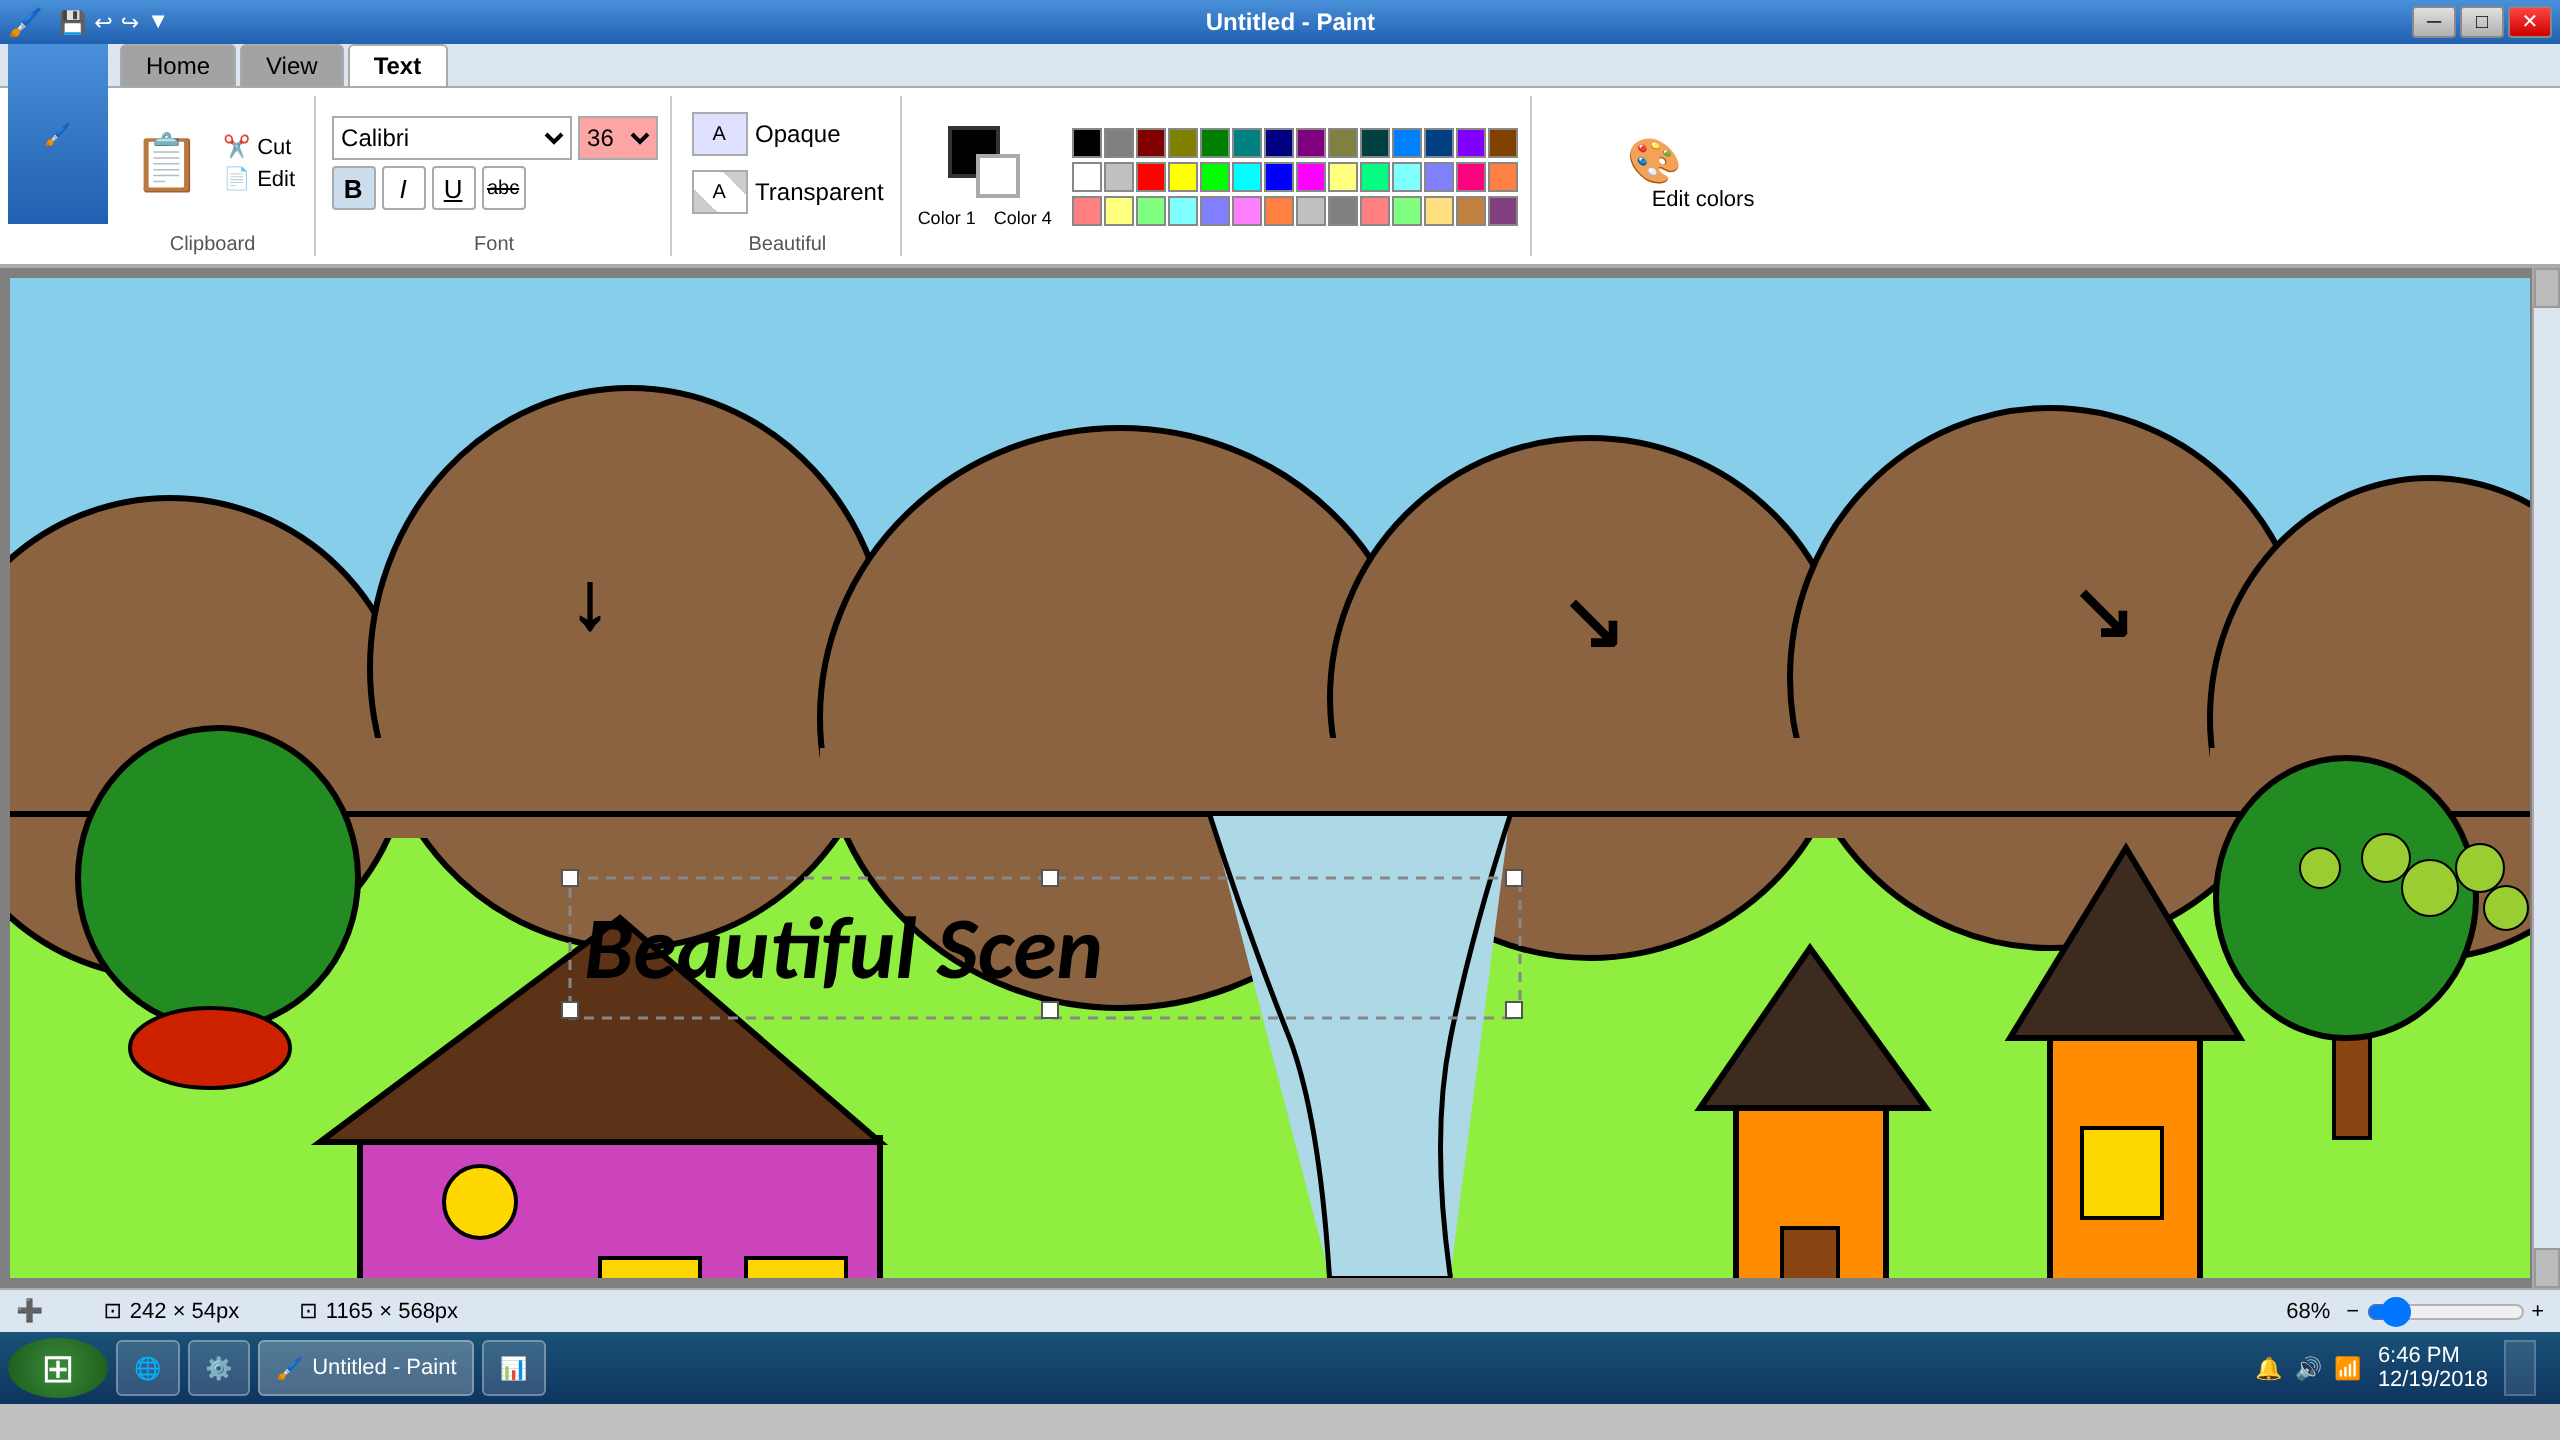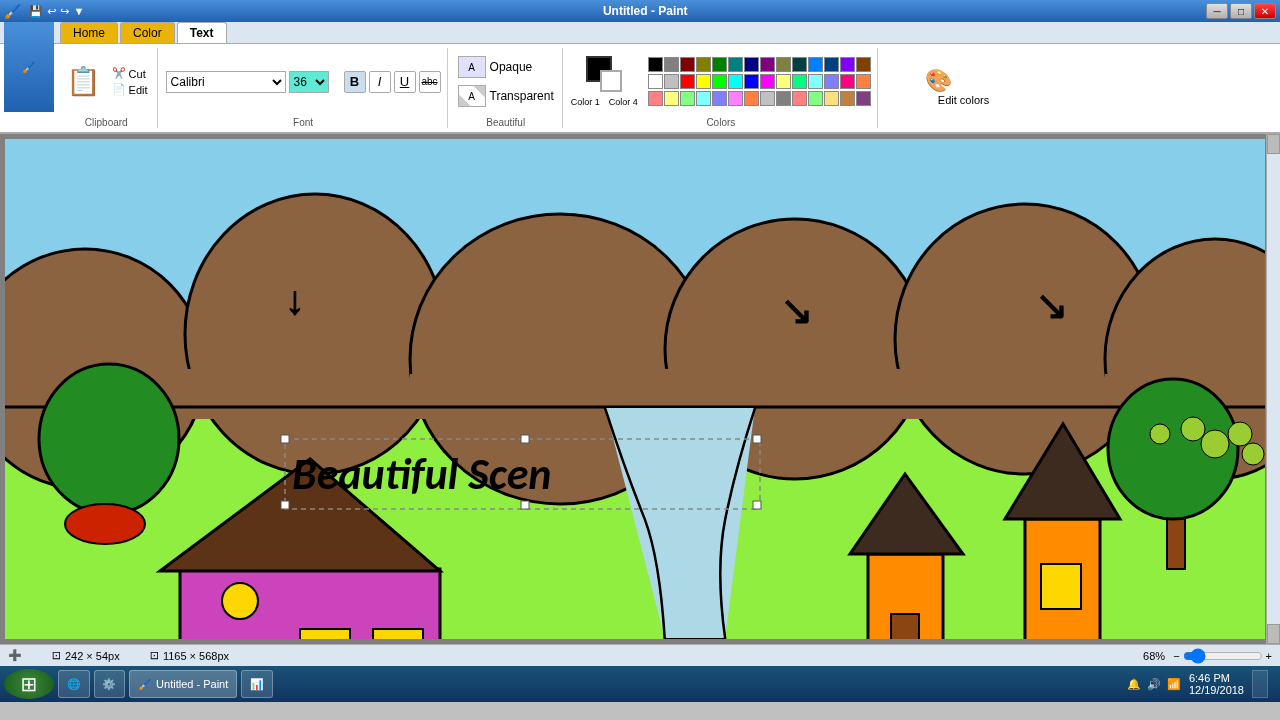--- a/index.html
+++ b/index.html
@@ -32,21 +32,21 @@
       align-items: flex-end;
       padding-left: 60px;
       border-bottom: 1px solid #aaa;
     }
     .ribbon-tab {
       padding: 3px 12px;
       font-size: 12px;
       cursor: pointer;
       border: 1px solid #aaa;
       border-bottom: none;
-      background: #eab308;
+      background: #a3a3a3;
       margin-right: 2px;
       border-radius: 3px 3px 0 0;
     }
     .ribbon-tab.active { background: white; font-weight: bold; }
 
     
     .ribbon {
       height: 90px;
       background: white;
       border-bottom: 2px solid #aaa;
@@ -78,29 +78,29 @@
     }
 
     
     .clipboard-group { min-width: 70px; }
     .paste-btn { font-size: 28px; padding: 4px; cursor: pointer; }
     .cut-copy { display: flex; flex-direction: column; gap: 1px; }
     .small-btn { font-size: 11px; cursor: pointer; display: flex; align-items: center; gap: 3px; padding: 1px 3px; border-radius: 2px; }
 
     
     .font-group { min-width: 170px; }
-    .font-controls { display: flex; flex-direction: row; gap: 15px; }
+    .font-controls { display: flex; flex-direction: column; gap: 3px; }
     .font-row { display: flex; align-items: center; gap: 3px; }
     .font-select {
       width: 120px; height: 22px; font-size: 12px;
       border: 1px solid #aaa; background: white;
     }
     .size-select {
       width: 40px; height: 22px; font-size: 12px;
-      border: 1px solid #aaa; background: #5eead4;
+      border: 1px solid #aaa; background: #fca5a5;
     }
     .format-btn {
       width: 22px; height: 22px; border: 1px solid #aaa;
       background: white; cursor: pointer; font-size: 13px;
       display: flex; align-items: center; justify-content: center;
       border-radius: 2px;
     }
     .format-btn.active { background: #cde; }
 
     
@@ -213,21 +213,21 @@
     <div class="title-bar-btn close">✕</div>
   </div>
 </div>
 
 <div class="ribbon-tabs">
 
   <div style="position:absolute;left:4px;top:22px;width:50px;height:90px;display:flex;align-items:center;justify-content:center;background:linear-gradient(to bottom,#4a90d9,#2060b0);cursor:pointer;z-index:10;">
     <span style="color:white;font-size:11px;font-weight:bold;">🖌️</span>
   </div>
   <div class="ribbon-tab">Home</div>
-  <div class="ribbon-tab">Color</div>
+  <div class="ribbon-tab">View</div>
   <div class="ribbon-tab active">Text</div>
 </div>
 
 <div class="ribbon" style="padding-left:56px;">
 
   <div class="ribbon-group clipboard-group">
     <div class="ribbon-group-content">
       <div class="paste-btn" title="Paste">📋</div>
       <div class="cut-copy">
         <div class="small-btn">
@@ -348,21 +348,20 @@
           <div class="color-swatch" style="background:#c0c0c0;"></div>
           <div class="color-swatch" style="background:#808080;"></div>
           <div class="color-swatch" style="background:#ff8080;"></div>
           <div class="color-swatch" style="background:#80ff80;"></div>
           <div class="color-swatch" style="background:#ffe080;"></div>
           <div class="color-swatch" style="background:#c08040;"></div>
           <div class="color-swatch" style="background:#804080;"></div>
         </div>
       </div>
     </div>
-    <div class="ribbon-group-label">Colors</div>
   </div>
 
   <div class="ribbon-group" style="border-right:none;">
     <div class="ribbon-group-content">
       <div class="edit-colors-btn">
         <div style="font-size:22px;">🎨</div>
         <span style="font-size:11px;margin-left:48px;">Edit colors</span>
       </div>
     </div>
     <div class="ribbon-group-label"></div>

